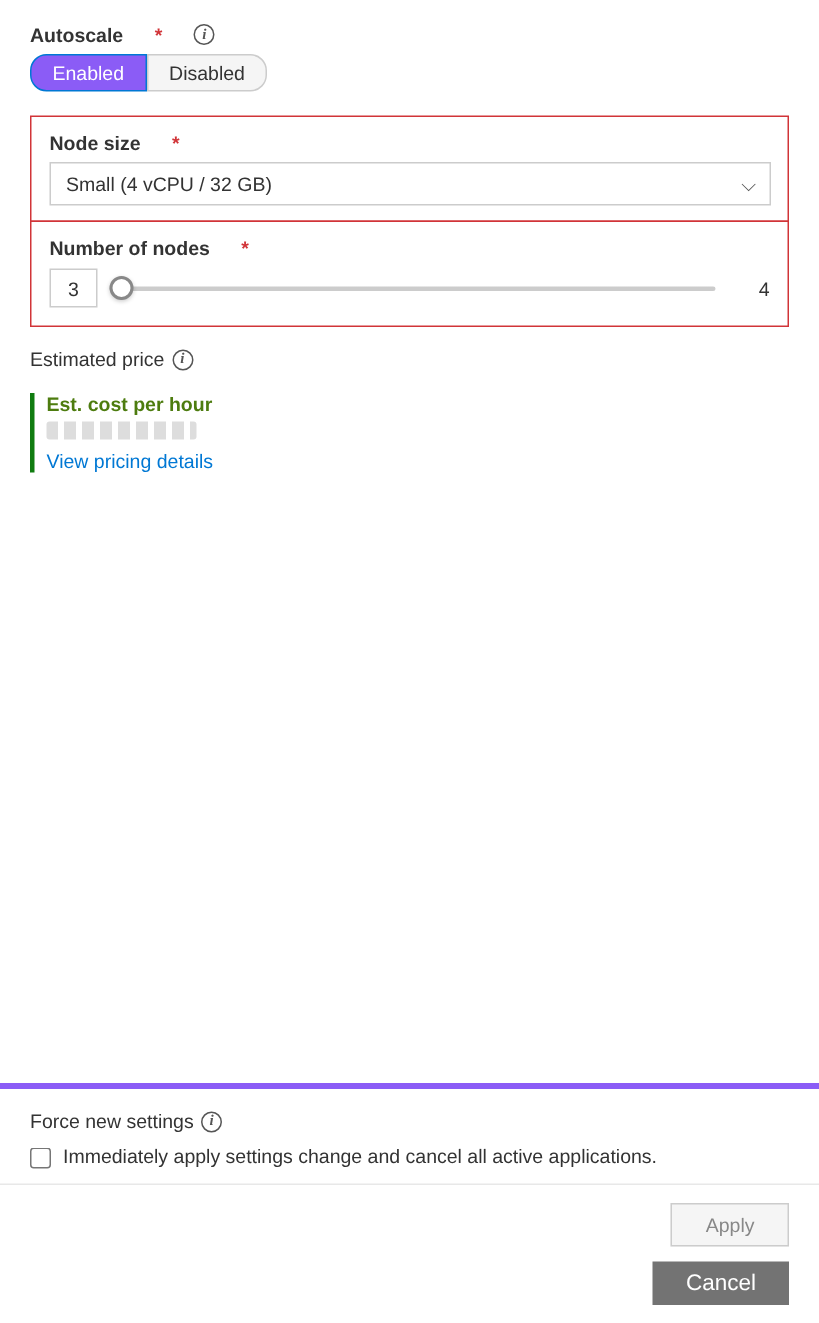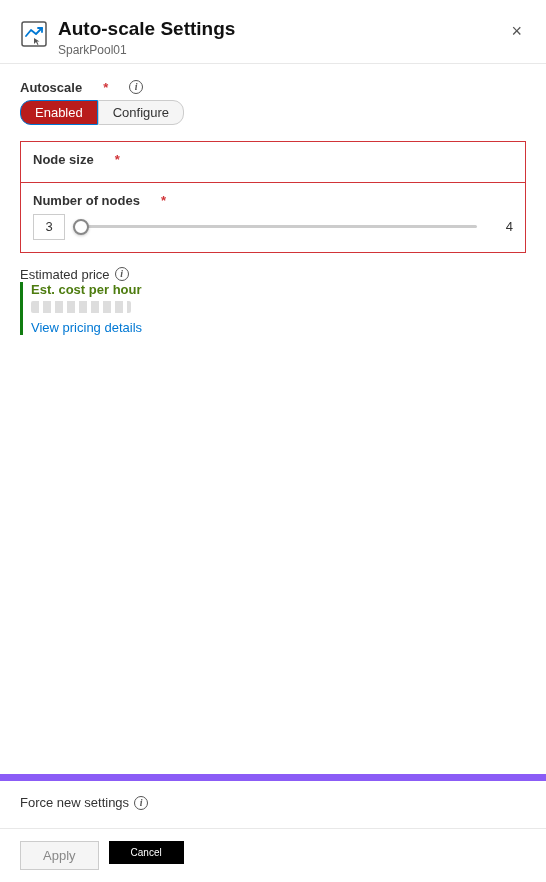--- a/index.html
+++ b/index.html
@@ -106,21 +106,21 @@
     }
     .toggle-btn {
       border: 1px solid #ccc;
       background: #f5f5f5;
       padding: 4px 14px;
       font-size: 13px;
       cursor: pointer;
       color: #333;
     }
     .toggle-btn.active {
-      background: #b91c1c;
+      background: #8b5cf6;
       color: #fff;
       border-color: #0078d4;
       border-radius: 11px 0 0 11px;
     }
     .toggle-btn:first-child {
       border-radius: 11px 0 0 11px;
     }
     .toggle-btn:last-child {
       border-radius: 0 11px 11px 0;
       border-left: none;
@@ -231,23 +231,23 @@
       color: #333;
       flex-shrink: 0;
     }
     .estimated-price-section {
       margin-top: 14px;
     }
     .estimated-price-label {
       font-size: 13px;
       color: #333;
       display: flex;
-      align-items: flex-start;
+      align-items: center;
       gap: 5px;
-      margin-bottom: 0;
+      margin-bottom: 15px;
       font-weight: 400;
     }
     .green-bar {
       width: 3px;
       background: #107c10;
       align-self: stretch;
       margin-right: 8px;
       flex-shrink: 0;
     }
     .price-box {
@@ -277,21 +277,21 @@
       font-size: 13px;
       color: #0078d4;
       text-decoration: none;
       cursor: pointer;
       display: inline-block;
       margin-top: 2px;
     }
     .spacer { flex: 1; }
     .force-settings-section {
       padding: 14px 16px 10px 20px;
-      border-top: 7px solid #8b5cf6;
+      border-top: 4px solid #8b5cf6;
       margin-top: 26px;
     }
     .force-label-row {
       display: flex;
       align-items: center;
       gap: 5px;
       margin-bottom: 8px;
     }
     .checkbox-row {
       display: flex;
@@ -304,91 +304,81 @@
       height: 14px;
       flex-shrink: 0;
       cursor: pointer;
     }
     .checkbox-label {
       font-size: 13px;
       color: #333;
     }
     .footer {
       display: flex;
-      align-items: flex-start;
+      align-items: flex-end;
       padding: 12px 20px;
       border-top: 1px solid #e8e8e8;
       gap: 10px;
       background: #fff;
+      flex-direction: column;
     }
     .btn-apply {
       padding: 6px 22px;
       font-size: 13px;
       border: 1px solid #ccc;
       background: #f5f5f5;
       color: #888;
       cursor: not-allowed;
       min-width: 72px;
     }
     .btn-cancel {
       padding: 6px 22px;
-      font-size: 10px;
+      font-size: 15px;
       border: none;
-      background: #000000;
+      background: #737373;
       color: #fff;
       cursor: pointer;
       min-width: 72px;
     }
   </style>
 </head>
 <body>
 
 <div class="panel">
 
-  <div class="header">
-    <div class="header-left">
-
-      <div class="header-icon">
-        <svg width="28" height="28" viewBox="0 0 28 28" fill="none" xmlns="http://www.w3.org/2000/svg">
-          <rect x="2" y="2" width="24" height="24" rx="2" stroke="#555" stroke-width="1.5" fill="none"></rect>
-          <polyline points="6,16 11,10 16,14 22,8" stroke="#0078d4" stroke-width="1.8" fill="none" stroke-linejoin="round" stroke-linecap="round"></polyline>
-          <polyline points="18,8 22,8 22,12" stroke="#0078d4" stroke-width="1.8" fill="none" stroke-linejoin="round" stroke-linecap="round"></polyline>
-
-          <polygon points="14,18 14,24 16,22 17.5,25 18.5,24.5 17,21.5 19.5,21.5" fill="#555"></polygon>
-        </svg>
-      </div>
-      <div class="header-title-block">
-        <div class="header-title">Auto-scale Settings</div>
-        <div class="header-subtitle">SparkPool01</div>
-      </div>
-    </div>
-    <button class="close-btn">×</button>
-  </div>
 
   <div class="content">
 
     <div class="field-section">
       <div class="field-label">
         <span>Autoscale</span>
         <span class="required-star">*</span>
         <span class="info-icon">i</span>
       </div>
       <div class="toggle-group">
         <button class="toggle-btn active">Enabled</button>
-        <button class="toggle-btn">Configure</button>
+        <button class="toggle-btn">Disabled</button>
       </div>
     </div>
 
     <div class="field-section">
     </div>
 
     <div class="bordered-section">
       <div class="field-label">
         <span>Node size</span>
         <span class="required-star">*</span>
+      </div>
+      <div class="select-wrapper">
+        <select class="node-size-select">
+          <option>Small (4 vCPU / 32 GB)</option>
+          <option>Medium (8 vCPU / 64 GB)</option>
+          <option>Large (16 vCPU / 128 GB)</option>
+        </select>
+        <span class="select-chevron">⌵</span>
       </div>
     </div>
 
     <div class="number-of-nodes-section">
       <div class="field-label">
         <span>Number of nodes</span>
         <span class="required-star">*</span>
       </div>
       <div class="slider-row">
         <div class="node-count-box">3</div>
@@ -415,19 +405,23 @@
     </div>
   </div>
 
   <div class="spacer"></div>
 
   <div class="force-settings-section">
     <div class="force-label-row">
       <span class="field-label" style="margin-bottom:0;font-weight:400;">Force new settings</span>
       <span class="info-icon">i</span>
     </div>
+    <div class="checkbox-row">
+      <input type="checkbox" class="checkbox-input" style="">
+      <label class="checkbox-label">Immediately apply settings change and cancel all active applications.</label>
+    </div>
   </div>
 
   <div class="footer">
     <button class="btn-apply" disabled="">Apply</button>
     <button class="btn-cancel">Cancel</button>
   </div>
 </div>
 
 </body></html>

